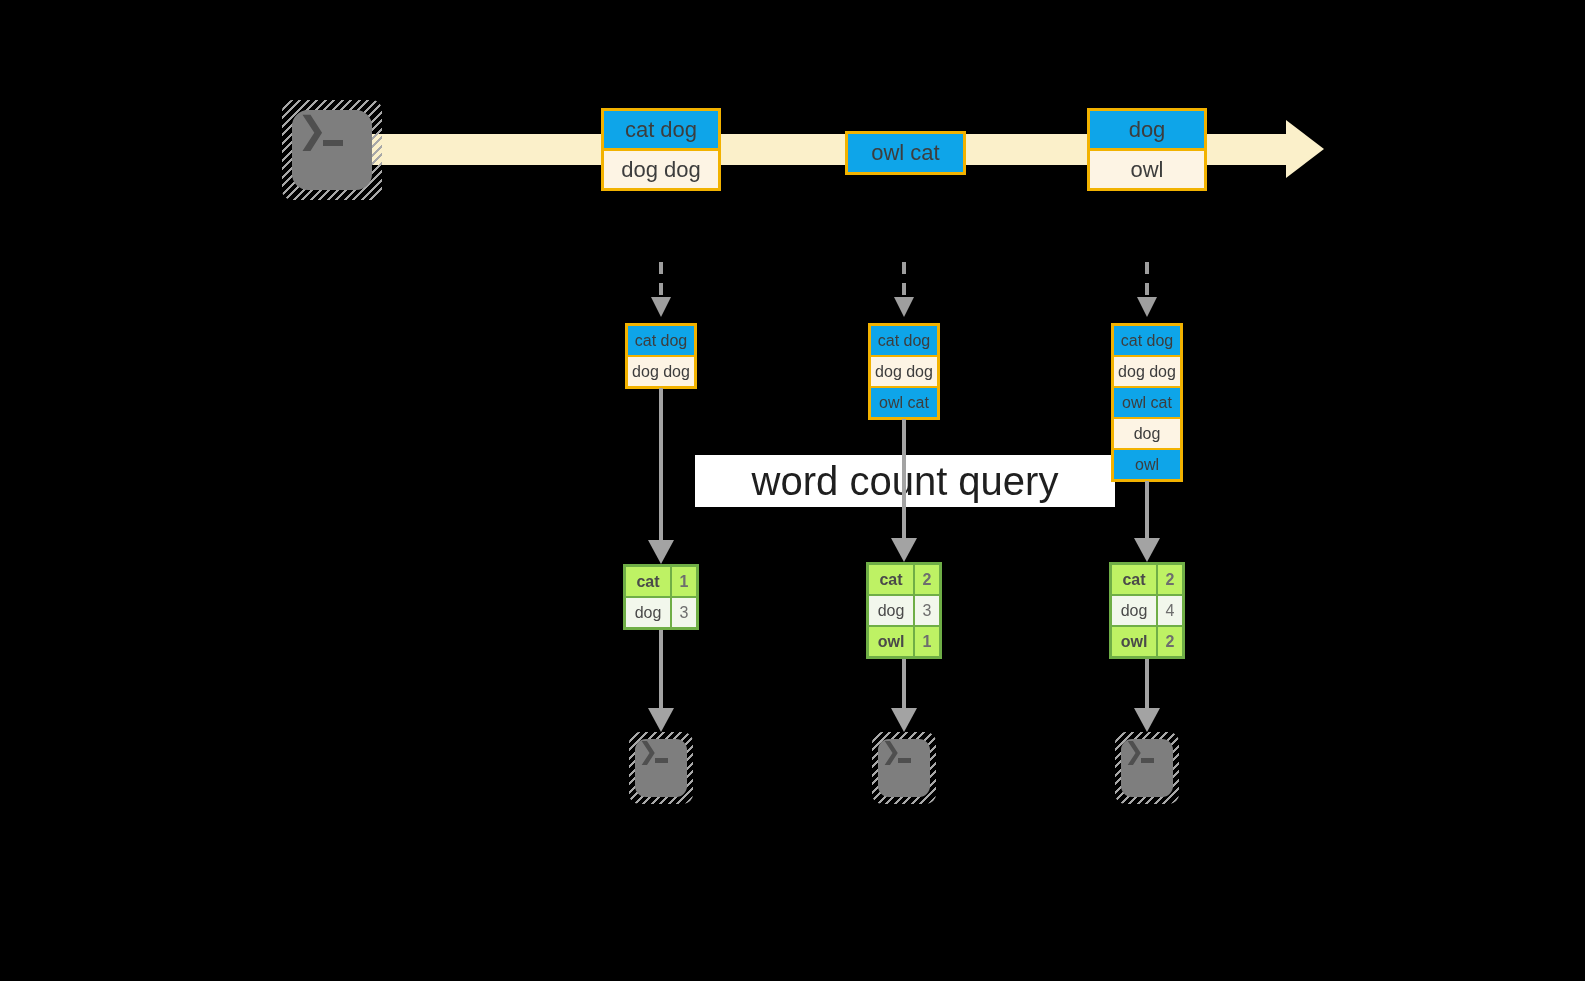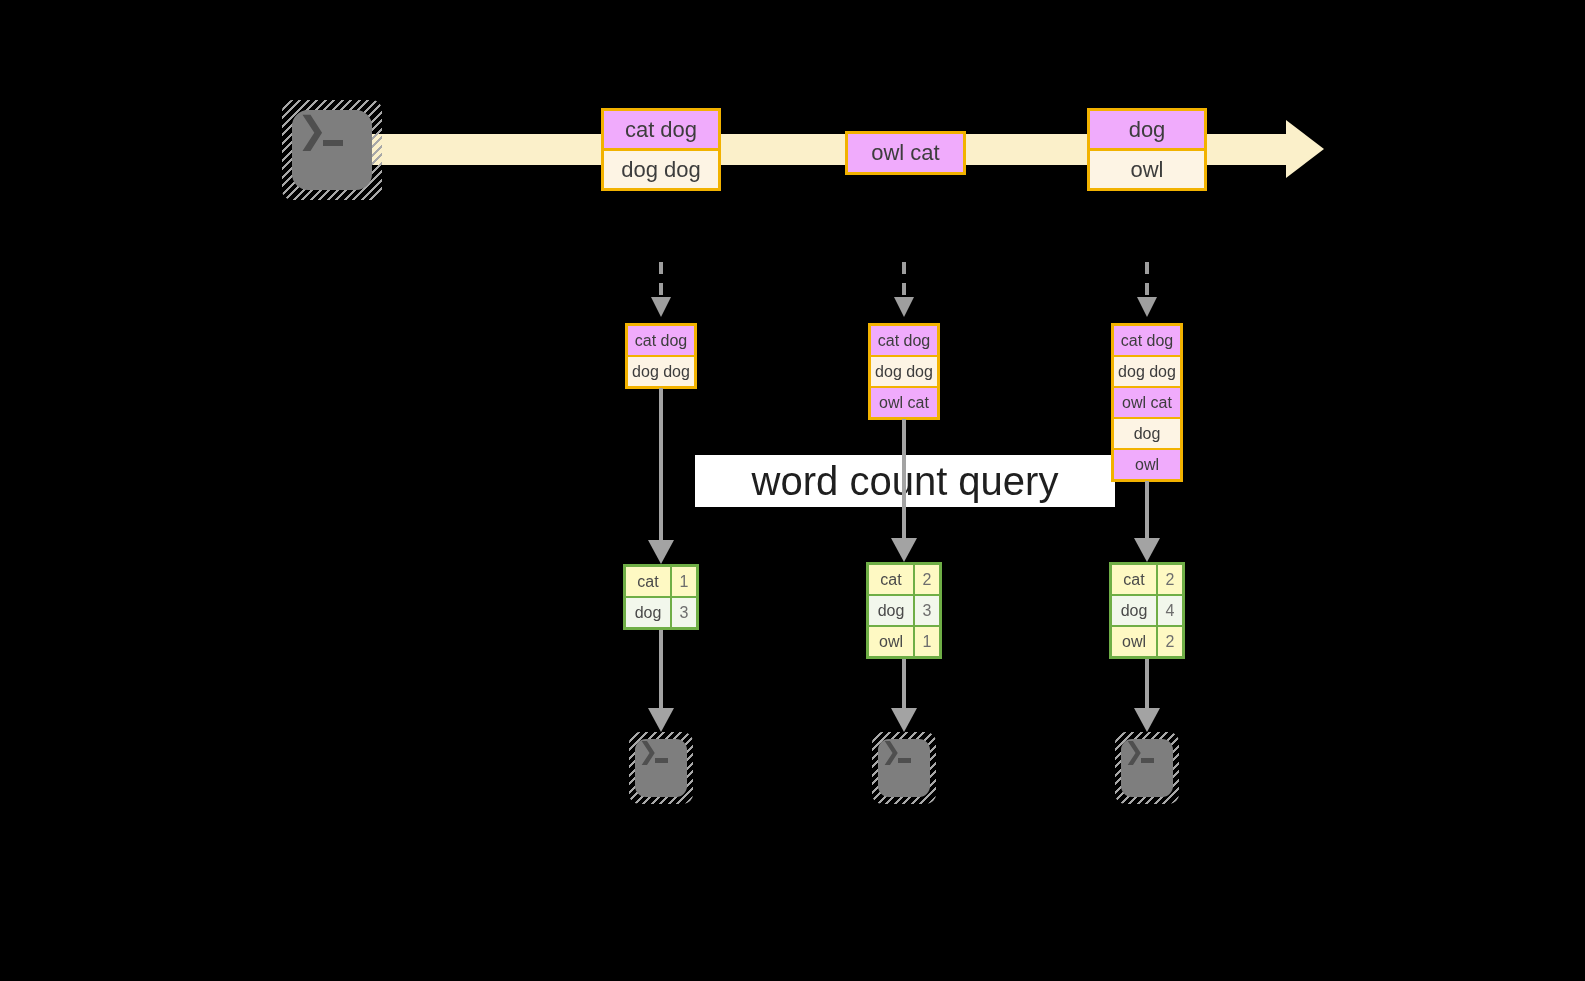--- a/index.html
+++ b/index.html
@@ -22,21 +22,21 @@
   .term-sm .term-body{border-radius:11px;}
   .term-sm .term-chevron{font-size:24px;left:14%;top:7%;}
   .term-sm .term-cursor{height:5px;top:36%;}
 
   
   .rec{position:absolute;border:3px solid #F2B200;z-index:2;}
   .rec .cell{width:114px;height:37px;display:flex;align-items:center;justify-content:center;
              font-size:22px;color:#3d3d3d;}
   .rec-single .cell{width:115px;height:38px;}
   .rec .cell + .cell{border-top:3px solid #F2B200;}
-  .peach{background:#f0abfc;}
+  .peach{background:#0ea5e9;}
   .cream{background:#FDF4E4;}
 
   
   .dash-line{position:absolute;width:4px;height:36px;
              background:repeating-linear-gradient(180deg,#9e9e9e 0 12px,transparent 12px 21px);}
   .dash-head{position:absolute;width:0;height:0;border-left:10px solid transparent;
              border-right:10px solid transparent;border-top:20px solid #9e9e9e;}
 
   
   .stack{position:absolute;border:3px solid #F2B200;z-index:2;}
@@ -55,21 +55,21 @@
          font-size:40px;color:#1f1f1f;}
 
   
   .gtable{position:absolute;border:3px solid #6FAE46;z-index:2;}
   .gtable .grow{display:flex;}
   .gtable .grow + .grow{border-top:2px solid #6FAE46;}
   .gtable .w{width:44px;height:29px;display:flex;align-items:center;justify-content:center;
              font-size:16px;color:#4a4a4a;}
   .gtable .v{width:24px;height:29px;display:flex;align-items:center;justify-content:center;
              font-size:16px;color:#6e6e6e;border-left:2px solid #6FAE46;}
-  .g-dark .w,.g-dark .v{background:#fef9c3;}
+  .g-dark .w,.g-dark .v{background:#bef264;font-weight:bold;}
   .g-light .w,.g-light .v{background:#F2F7EC;}
 </style>
 </head>
 <body>
 
 <div class="canvas">
 
   <div class="band"></div>
   <div class="band-head"></div>
 

